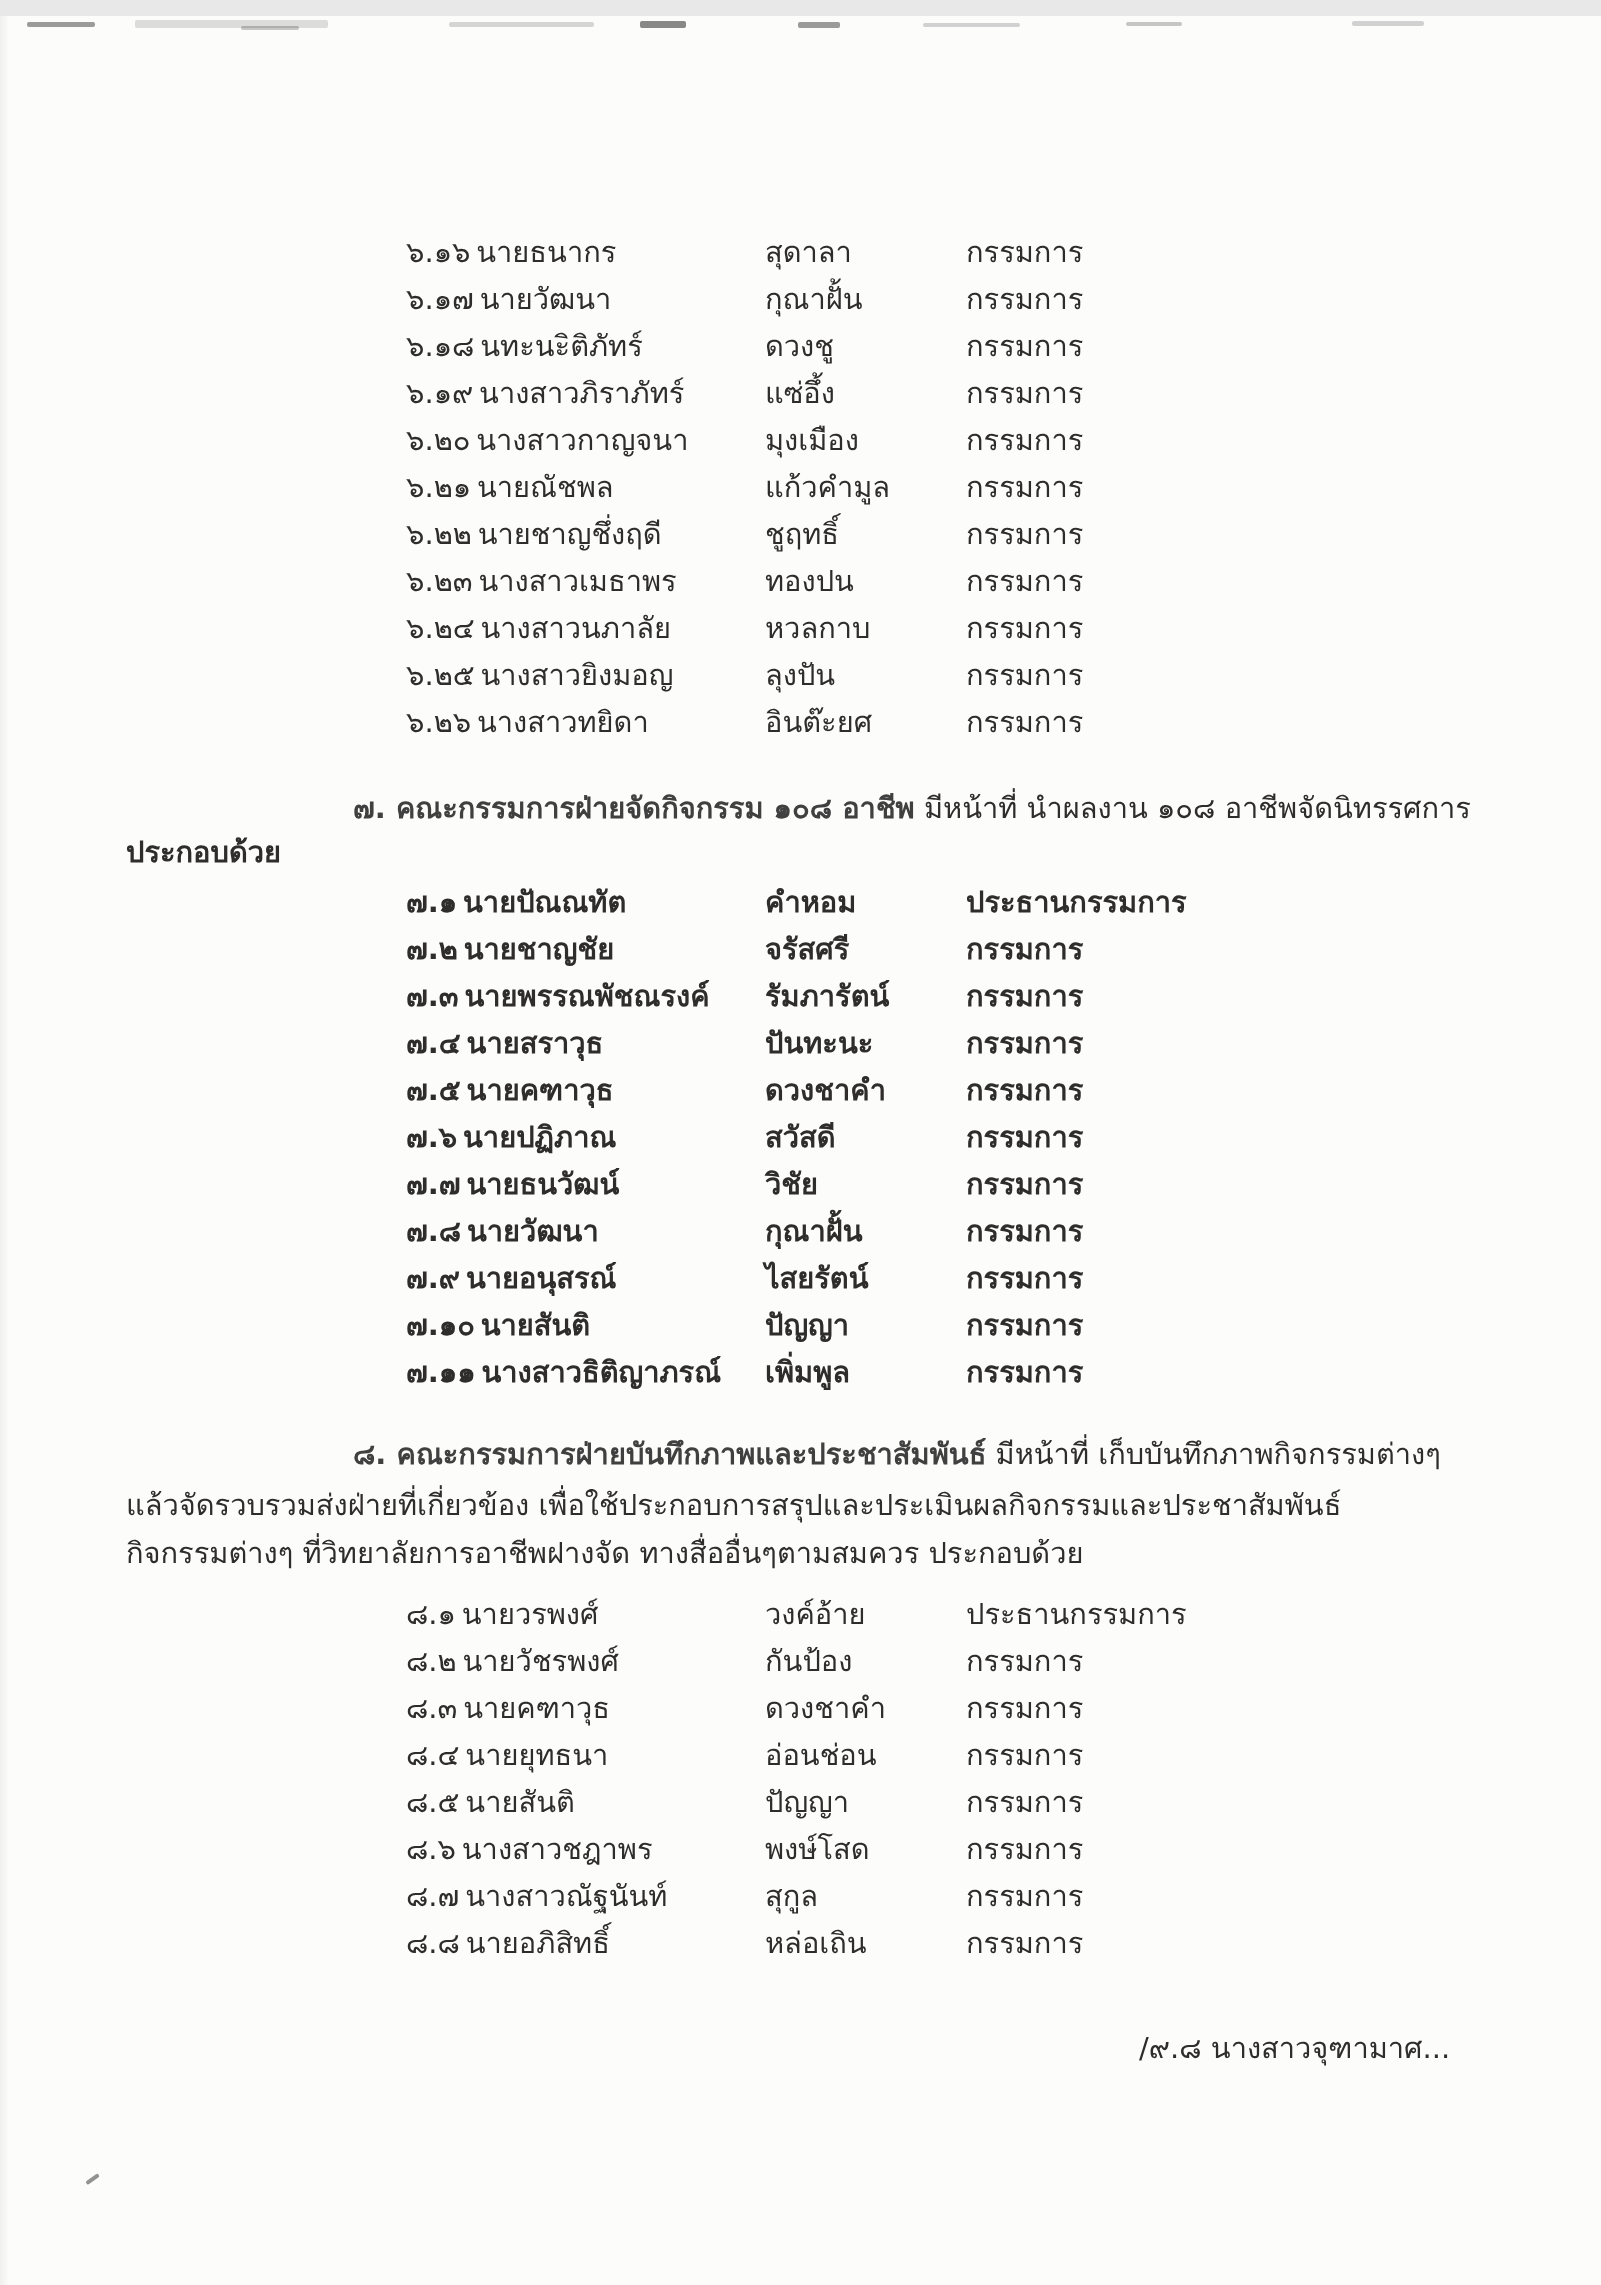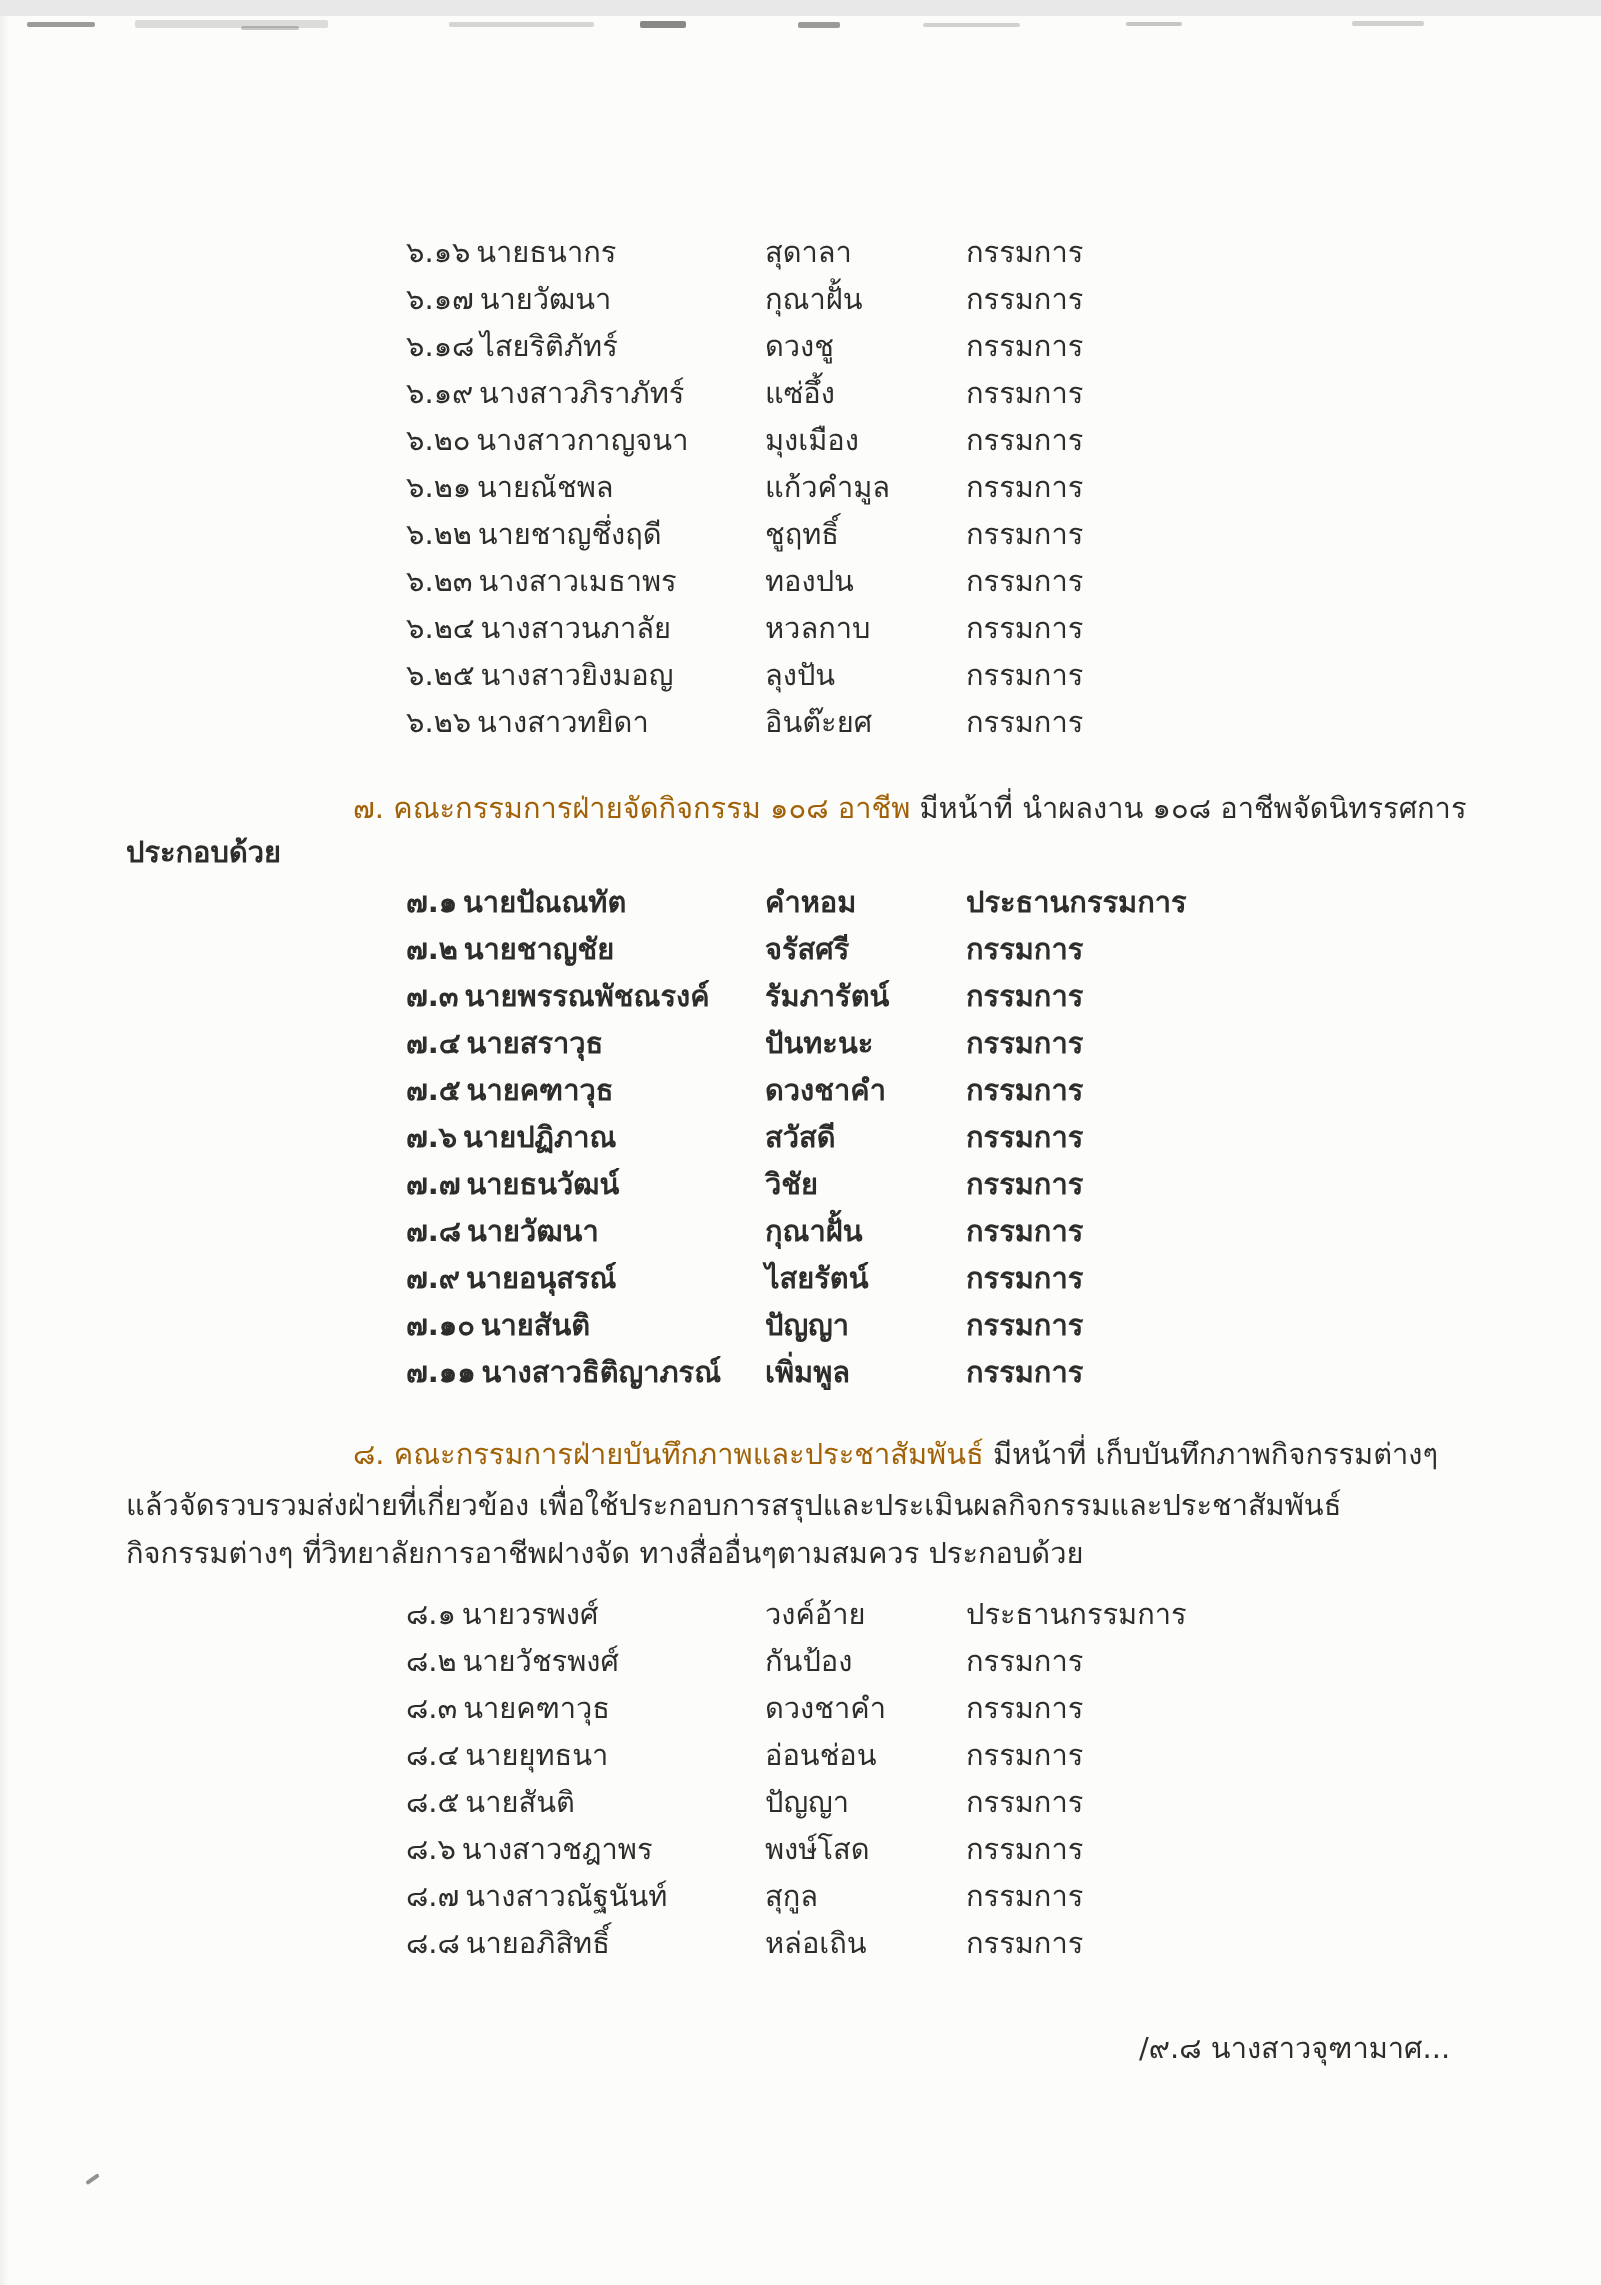--- a/index.html
+++ b/index.html
@@ -53,21 +53,21 @@
   .para-line {
     position: absolute;
     left: 126px;
     width: 1390px;
     font-size: 29px;
     line-height: 46px;
     white-space: nowrap;
     color: #2e2d2b;
   }
   .indent { text-indent: 227px; }
-  .bold { font-weight: normal; color: #a16207; }
+  .bold { font-weight: bold; color: #404040; }
 
   .footer-note {
     position: absolute;
     font-size: 29px;
     line-height: 46px;
     white-space: nowrap;
   }
 </style>
 </head>
 <body>
@@ -98,21 +98,21 @@
     </div>
       <div class="member-row">
       <span class="c1">
         <span>๖.๑๗</span><span>นายวัฒนา</span>
       </span>
       <span class="c2">กุณาฝั้น</span>
       <span class="c3">กรรมการ</span>
     </div>
       <div class="member-row">
       <span class="c1">
-        <span>๖.๑๘</span><span>ไสยริติภัทร์</span>
+        <span>๖.๑๘</span><span>นทะนะิติภัทร์</span>
       </span>
       <span class="c2">ดวงชู</span>
       <span class="c3">กรรมการ</span>
     </div>
       <div class="member-row">
       <span class="c1">
         <span>๖.๑๙</span><span>นางสาวภิราภัทร์</span>
       </span>
       <span class="c2">แซ่อึ้ง</span>
       <span class="c3">กรรมการ</span>

